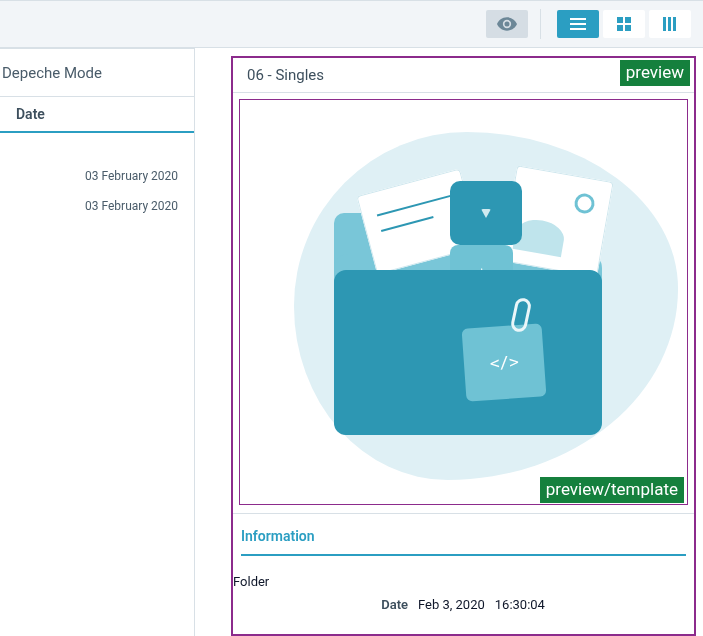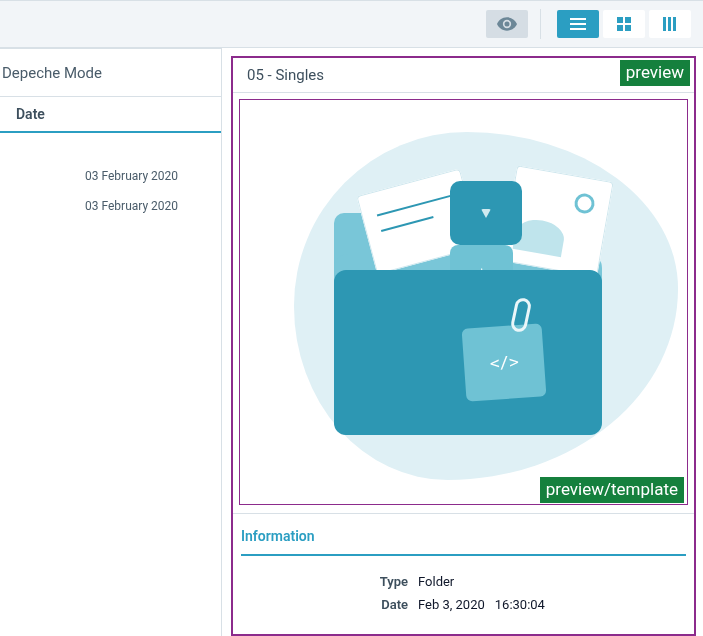--- a/index.html
+++ b/index.html
@@ -41,21 +41,21 @@
   .tbtn.eye svg { fill: #6c8797; }
   .tbtn.view { background: #fff; }
   .tbtn.view svg { fill: #2b9ec2; }
   .tbtn.view.active { background: #2b9ec2; }
   .tbtn.view.active svg { fill: #fff; }
 
   
   .left-panel {
     position: absolute;
     top: 48px; left: 0; bottom: 0;
-    width: 222px;
+    width: 195px;
     border-right: 1px solid #d8e0e6;
     border-top: 1px solid #d8e0e6;
     overflow: hidden;
   }
   .breadcrumb {
     height: 48px; display: flex; align-items: center;
     padding: 0 2px;
     font-size: 15px; color: #4a5c6a;
     border-bottom: 1px solid #d8e0e6;
   }
@@ -294,21 +294,21 @@
     </div>
     <div class="lp-row">
       <div class="cell-size"></div>
       <div class="cell-date">03 February 2020</div>
     </div>
   </div>
 </div>
 
 <div class="preview-panel">
   <div class="preview-header">
-    <span>05 - Singles</span>
+    <span>06 - Singles</span>
     <span class="tag pv-tag-top">preview</span>
   </div>
 
   <div class="preview-image-wrap">
     <div class="folder-illustration">
       <div class="blob"></div>
       <div class="folder-tab"></div>
       <div class="folder-back"></div>
       <div class="doc1"></div>
       <div class="polaroid">
@@ -323,21 +323,20 @@
       <div class="code-tile">&lt;/&gt;</div>
       <div class="clip"></div>
     </div>
     <span class="tag pv-tag-bottom">preview/template</span>
   </div>
 
   <div class="info-divider"></div>
   <div class="info-title">Information</div>
   <div class="info-rows">
     <div class="info-row">
-      <div class="lbl">Type</div>
       <div class="val">Folder</div>
     </div>
     <div class="info-row">
       <div class="lbl">Date</div>
       <div class="val">
         <span>Feb 3, 2020</span><span class="time">16:30:04</span>
       </div>
     </div>
   </div>
 </div>

